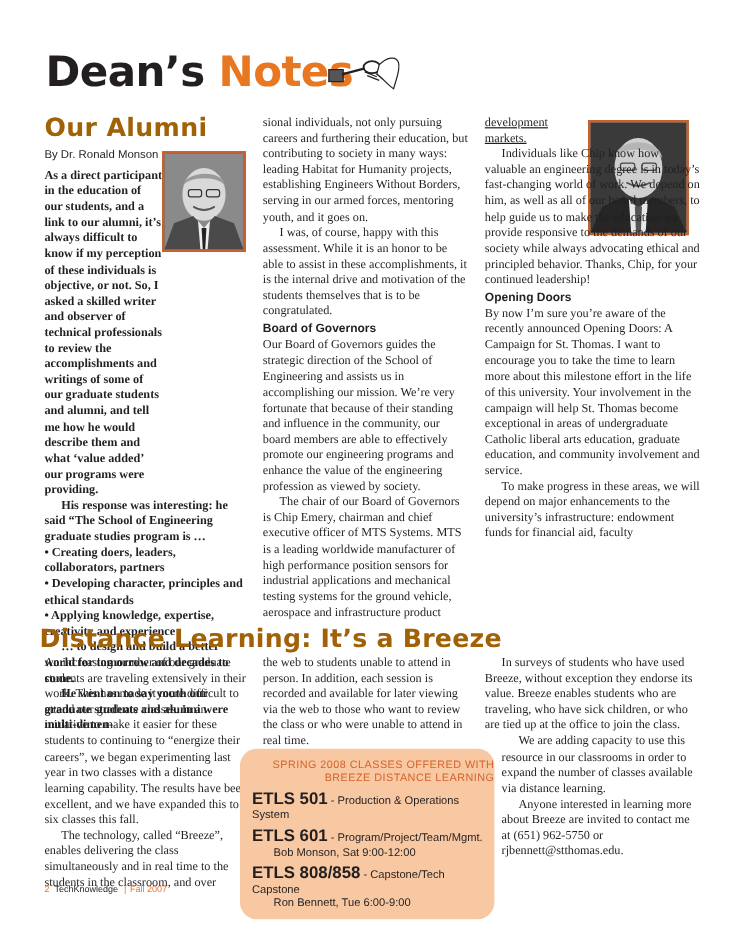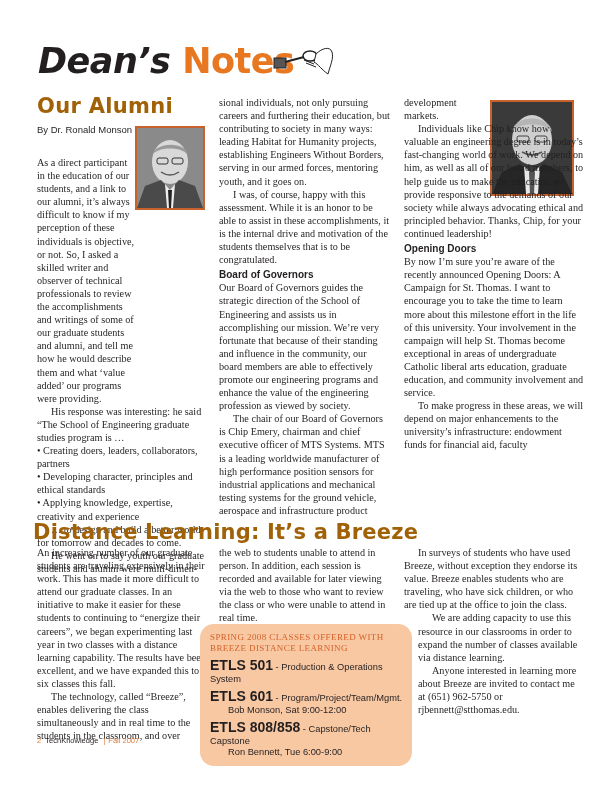--- a/index.html
+++ b/index.html
@@ -2,37 +2,37 @@
 <html><head>
 <meta charset="utf-8">
 <style>
   html, body { margin:0; padding:0; background:#ffffff; }
   body { width:612px; height:792px; position:relative; overflow:hidden;
          font-family:"Liberation Serif", "DejaVu Serif", serif; color:#231f20; }
   .abs { position:absolute; }
   .masthead { left:38px; top:44px; font-family:"DejaVu Sans", "Liberation Sans", sans-serif;
               font-weight:bold; font-size:35px; letter-spacing:-0.5px; line-height:1; }
   .masthead .accent { color:#e87722; }
-  .masthead .dark { color:#231f20;font-style:italic; }
+  .masthead .dark { color:#231f20; }
   .key-icon { left:270px; top:40px; width:72px; height:40px; }
   .section-title { font-family:"DejaVu Sans", "Liberation Sans", sans-serif; font-weight:bold;
                    color:#a16207; line-height:1; }
   .t1 { left:37px; top:96px; font-size:21px; letter-spacing:0.3px; }
   .t2 { left:33px; top:522px; font-size:21px; letter-spacing:0.2px; }
   .byline { left:37px; top:124px; font-family:"Liberation Sans", sans-serif; font-size:9.5px; color:#231f20; }
   .col { font-size:10.2px; line-height:13.1px; text-align:left; }
   .col p { margin:0; }
   .col p.ind { text-indent:14px; }
   .col .sub { font-family:"Liberation Sans", sans-serif; font-weight:bold; font-size:10px; margin-top:2px; }
   .photo { border:2px solid #c8622c; background:#6d6d6d; overflow:hidden; }
   .photo svg { display:block; }
   .sidebar-box { left:200px; top:624px; width:212px; height:142px; background:#f8c8a3;
                  border-radius:14px; }
-  .box-head { font-family:Liberation Serif, serif; font-size:9px; color:#d4622a;
-              letter-spacing:0.4px; line-height:11px; margin:8px 0 0 10px; text-transform:uppercase; }
+  .box-head { font-family:Liberation Sans, sans-serif; font-size:9px; color:#d4622a;
+              letter-spacing:0.4px; line-height:11px; margin:8px 0 0 10px; text-transform:uppercase;text-align:right; }
   .course { margin:6px 0 0 10px; font-family:"Liberation Sans", sans-serif; font-size:9.3px; line-height:11.5px; color:#231f20; }
   .course .code { font-weight:bold; font-size:14px; }
   .course .meta { padding-left:18px; display:block; }
   .footer { left:37px; top:736px; font-family:"Liberation Sans", sans-serif; font-size:7.5px; color:#231f20; }
   .footer .orange { color:#e07a3a; }
   .footer .sep { color:#e07a3a; padding:0 3px; }
 </style>
 </head>
 <body>
 
@@ -61,21 +61,21 @@
     <rect x="20" y="30" width="11" height="6" rx="2" fill="none" stroke="#333" stroke-width="1"></rect>
     <rect x="35" y="30" width="11" height="6" rx="2" fill="none" stroke="#333" stroke-width="1"></rect>
     <path d="M24 44 Q33 50 42 44" stroke="#555" stroke-width="1.5" fill="none"></path>
     <path d="M0 80 L8 58 L24 52 L33 62 L42 52 L58 58 L66 80 Z" fill="#4a4a4a"></path>
     <path d="M28 56 L33 62 L38 56 L36 80 L30 80 Z" fill="#eee"></path>
     <path d="M31 62 L35 62 L34 80 L32 80 Z" fill="#222"></path>
   </svg>
 </div>
 
 <div class="abs col" style="left:37px; top:138px; width:94px;"></div>
-<div class="abs col" style="left:37px; top:156px; width:170px;">
+<div class="abs col" style="left:37px; top:140px; width:170px;font-weight:bold;">
   <p style="padding-right:72px;"><span>As a direct participant in the education of our students, and a link to our alumni, it’s always difficult to know if my perception of these individuals is objective, or not. So, I asked a skilled writer and observer of technical professionals to review the accomplishments and writings of some of our graduate students and alumni, and tell me how he would describe them and what ‘value added’ our programs were providing.</span></p>
   <p class="ind">His response was interesting: he said “The School of Engineering graduate studies program is …</p>
   <p>• Creating doers, leaders, collaborators, partners</p>
   <p>• Developing character, principles and ethical standards</p>
   <p>• Applying knowledge, expertise, creativity and experience</p>
   <p class="ind">… to design and build a better world for tomorrow and decades to come.</p>
   <p class="ind">He went on to say youth our graduate students and alumni were multi-dimen-</p>
 </div>
 
 <div class="abs col" style="left:219px; top:96px; width:172px;">
@@ -94,21 +94,21 @@
     <rect x="25" y="34" width="12" height="6" rx="2" fill="none" stroke="#444" stroke-width="1"></rect>
     <rect x="43" y="34" width="12" height="6" rx="2" fill="none" stroke="#444" stroke-width="1"></rect>
     <path d="M30 50 Q40 56 50 50" stroke="#555" stroke-width="1.5" fill="none"></path>
     <path d="M0 92 L10 70 L28 62 L40 72 L52 62 L70 70 L80 92 Z" fill="#262626"></path>
     <path d="M32 64 L40 72 L48 64 L46 92 L34 92 Z" fill="#e8e8e8"></path>
     <path d="M37 70 L43 70 L42 92 L38 92 Z" fill="#555"></path>
   </svg>
 </div>
 
 <div class="abs col" style="left:404px; top:96px; width:180px;">
-  <p style="padding-right:96px;">development markets.</p>
+  <p style="padding-right:96px;text-decoration:underline;">development markets.</p>
   <p class="ind" style="padding-right:0;">
     <span>Individuals like Chip know how valuable an engineering degree is in today’s fast-changing world of work. We depend on him, as well as all of our board members, to help guide us to make the education we provide responsive to the demands of our society while always advocating ethical and principled behavior. Thanks, Chip, for your continued leadership!</span>
   </p>
   <div class="sub">Opening Doors</div>
   <p>By now I’m sure you’re aware of the recently announced Opening Doors: A Campaign for St. Thomas. I want to encourage you to take the time to learn more about this milestone effort in the life of this university. Your involvement in the campaign will help St. Thomas become exceptional in areas of undergraduate Catholic liberal arts education, graduate education, and community involvement and service.</p>
   <p class="ind">To make progress in these areas, we will depend on major enhancements to the university’s infrastructure: endowment funds for financial aid, faculty</p>
 </div>
 
 <div class="abs section-title t2">Distance Learning: It’s a Breeze</div>
 

